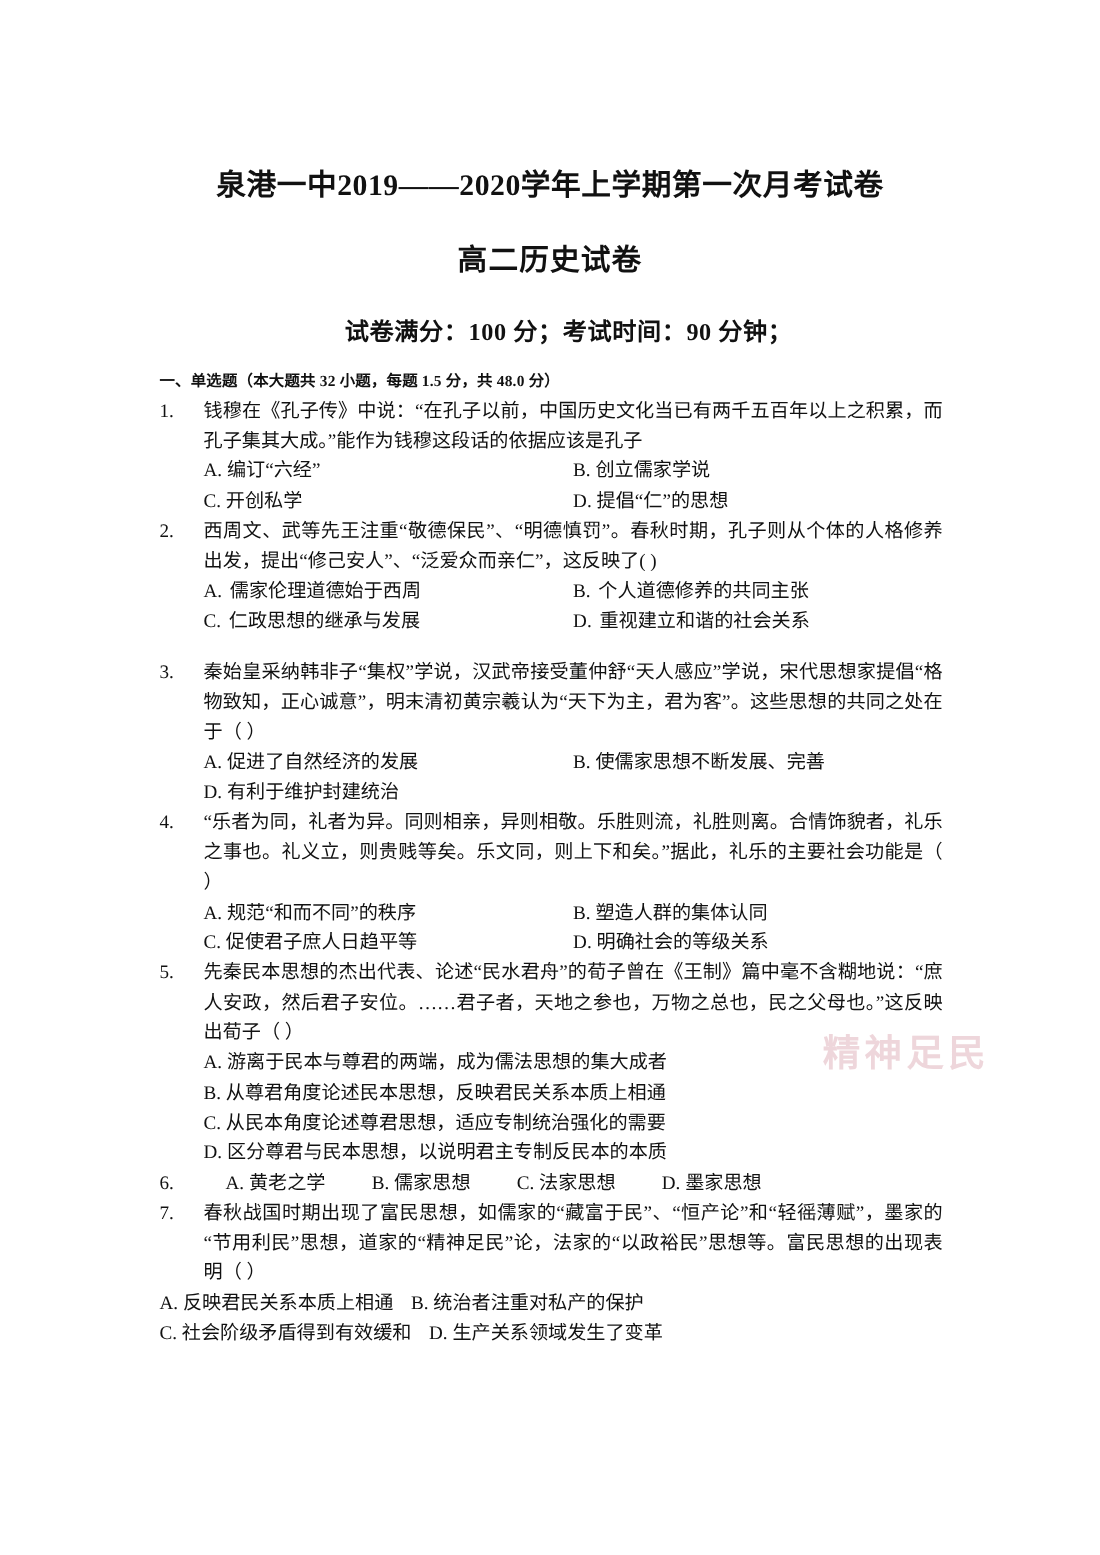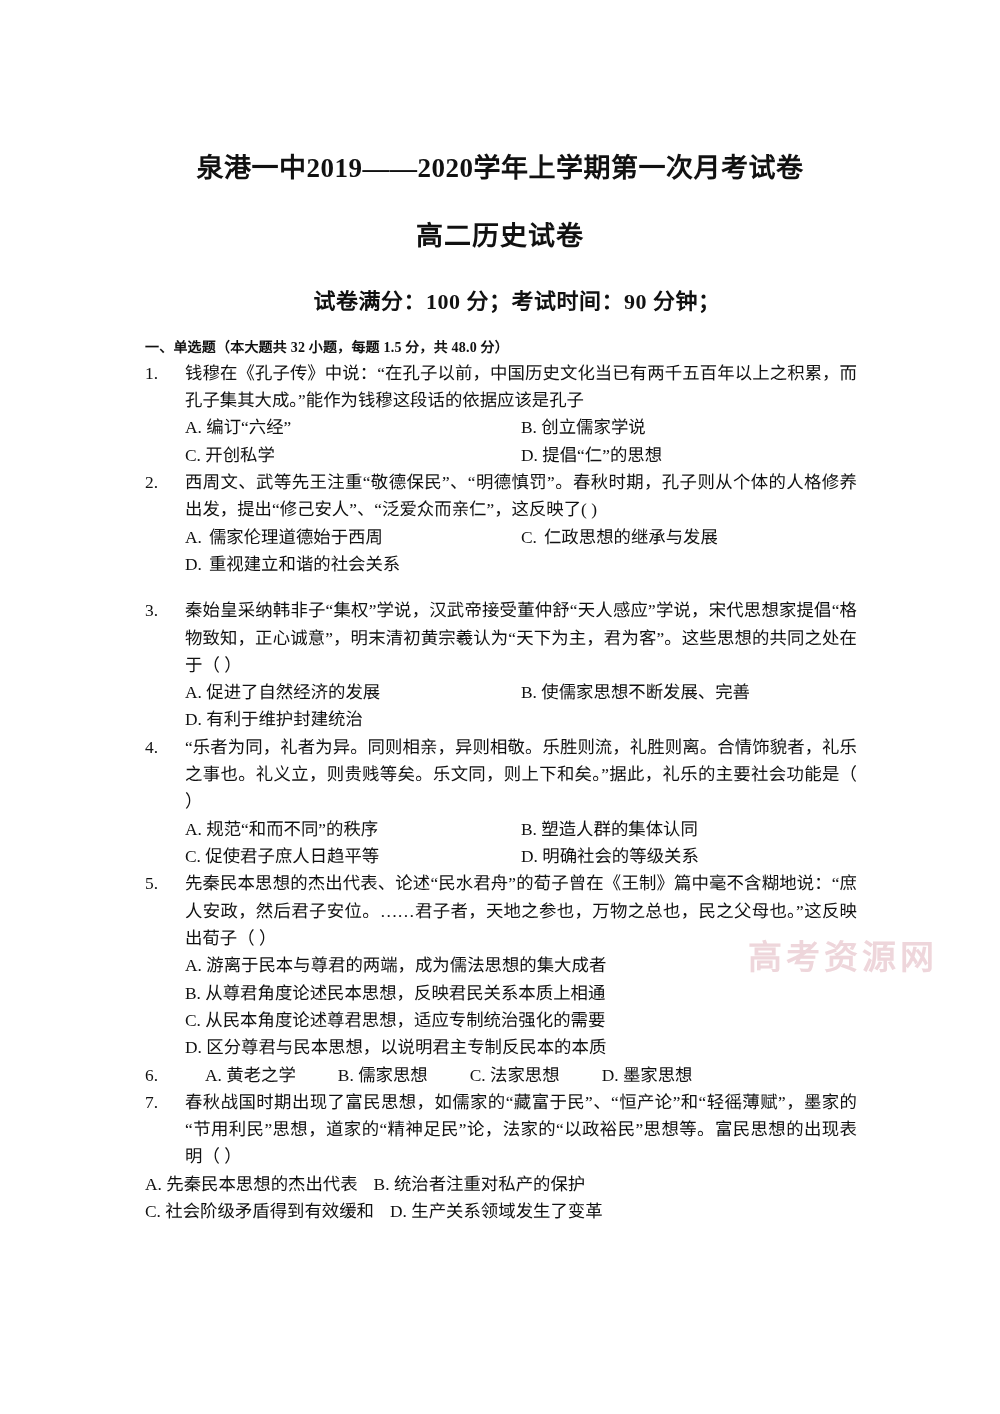--- a/index.html
+++ b/index.html
@@ -119,21 +119,21 @@
   }
   .q-outdent-opts .opt { margin-right: 10px; }
   .q-outdent-opts .optline { white-space: nowrap; }
   .nbsp-sep { display: inline-block; width: 6px; }
 </style>
 </head>
 <body>
 
 <div id="page">
 
-  <div class="watermark" style="color: rgb(233, 201, 207);">高考资源网</div>
+  <div class="watermark" style="color: rgb(233, 201, 207);">精神足民</div>
 
   <div class="title-block">
     <div class="doc-title">泉港一中2019——2020学年上学期第一次月考试卷</div>
     <div class="doc-subtitle">高二历史试卷</div>
     <div class="doc-meta">试卷满分：100 分；考试时间：90 分钟；</div>
   </div>
 
   <div class="content">
 
     <div class="section-head">一、单选题（本大题共 32 小题，每题 1.5 分，共 48.0 分）</div>
@@ -147,20 +147,21 @@
         <div class="opt"><span class="opt-lbl">C.</span> <span>开创私学</span></div>
         <div class="opt"><span class="opt-lbl">D.</span> <span>提倡“仁”的思想</span></div>
       </div>
     </div>
 
     <div class="q q-extra-gap">
       <span class="q-num">2.</span>
       <div class="q-stem">西周文、武等先王注重“敬德保民”、“明德慎罚”。春秋时期，孔子则从个体的人格修养出发，提出“修己安人”、“泛爱众而亲仁”，这反映了( )</div>
       <div class="opts-2col gap-label">
         <div class="opt"><span class="opt-lbl">A.</span><span>儒家伦理道德始于西周</span></div>
+        <div class="opt"><span class="opt-lbl">B.</span><span>个人道德修养的共同主张</span></div>
         <div class="opt"><span class="opt-lbl">C.</span><span>仁政思想的继承与发展</span></div>
         <div class="opt"><span class="opt-lbl">D.</span><span>重视建立和谐的社会关系</span></div>
       </div>
     </div>
 
     <div class="q">
       <span class="q-num">3.</span>
       <div class="q-stem">秦始皇采纳韩非子“集权”学说，汉武帝接受董仲舒“天人感应”学说，宋代思想家提倡“格物致知，正心诚意”，明末清初黄宗羲认为“天下为主，君为客”。这些思想的共同之处在于（    ）</div>
       <div class="opts-2col">
         <div class="opt"><span class="opt-lbl">A.</span> <span>促进了自然经济的发展</span></div>
@@ -199,21 +200,21 @@
         <div class="opt"><span class="opt-lbl">C.</span> <span>法家思想</span></div>
         <div class="opt"><span class="opt-lbl">D.</span> <span>墨家思想</span></div>
       </div>
     </div>
 
     <div class="q">
       <span class="q-num">7.</span>
       <div class="q-stem">春秋战国时期出现了富民思想，如儒家的“藏富于民”、“恒产论”和“轻徭薄赋”，墨家的“节用利民”思想，道家的“精神足民”论，法家的“以政裕民”思想等。富民思想的出现表明（    ）</div>
       <div class="q-outdent-opts">
         <div class="optline">
-          <span class="opt"><span class="opt-lbl">A.</span> <span>先秦民本思想的杰出代表</span></span><span class="nbsp-sep"></span><span class="opt"><span class="opt-lbl">B.</span> <span>统治者注重对私产的保护</span></span>
+          <span class="opt"><span class="opt-lbl">A.</span> <span>反映君民关系本质上相通</span></span><span class="nbsp-sep"></span><span class="opt"><span class="opt-lbl">B.</span> <span>统治者注重对私产的保护</span></span>
         </div>
         <div class="optline">
           <span class="opt"><span class="opt-lbl">C.</span> <span>社会阶级矛盾得到有效缓和</span></span><span class="nbsp-sep"></span><span class="opt"><span class="opt-lbl">D.</span> <span>生产关系领域发生了变革</span></span>
         </div>
       </div>
     </div>
 
   </div>
 </div>
 

